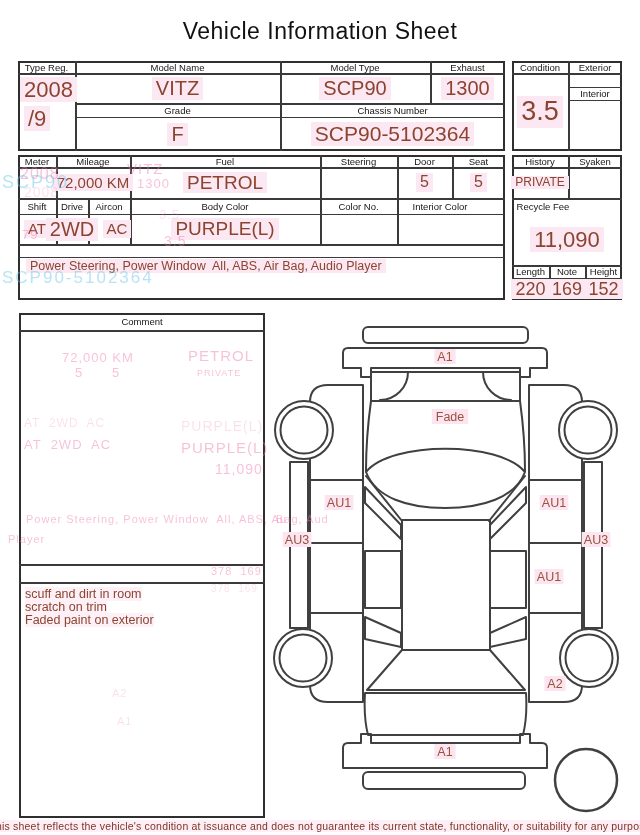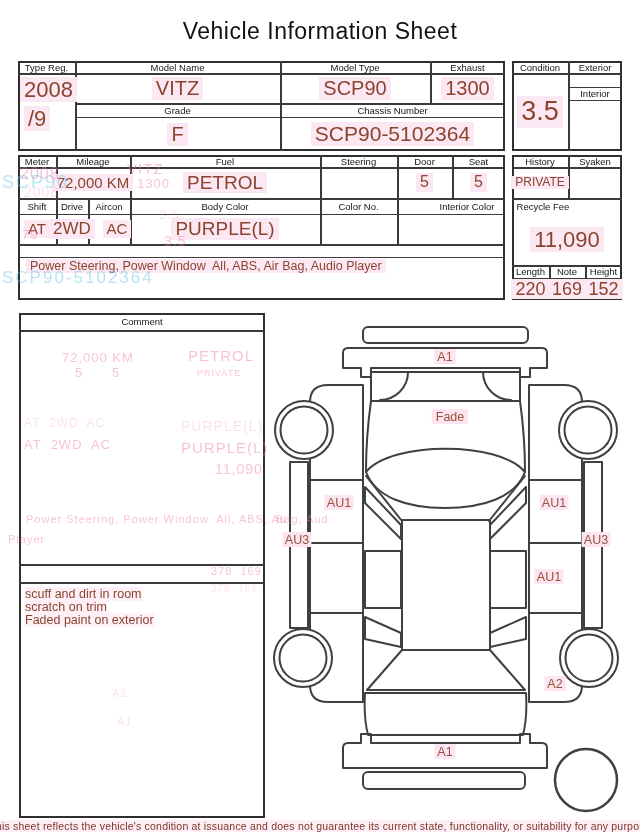--- a/index.html
+++ b/index.html
@@ -117,26 +117,26 @@
     </div>
   <div class="cell" style="left:452px;top:167px;width:53px;height:31px;font-size:16px">
       <span class="v">5</span>
     </div>
 
   <div class="cell hdr" style="left:18px;top:198px;width:38px;height:16px">Shift</div>
   <div class="cell hdr" style="left:56px;top:198px;width:32px;height:16px">Drive</div>
   <div class="cell hdr" style="left:88px;top:198px;width:42px;height:16px">Aircon</div>
   <div class="cell hdr" style="left:130px;top:198px;width:190px;height:16px">Body Color</div>
   <div class="cell hdr" style="left:320px;top:198px;width:77px;height:16px">Color No.</div>
-  <div class="cell hdr" style="left:413px;top:198px;width:108px;height:16px">Interior Color</div>
+  <div class="cell hdr" style="left:386px;top:198px;width:108px;height:16px">Interior Color</div>
 
   <div class="cell" style="left:18px;top:214px;width:38px;height:30px;font-size:15px">
       <span class="v">AT</span>
     </div>
-  <div class="cell" style="left:56px;top:214px;width:32px;height:30px;font-size:17px">
+  <div class="cell" style="left:56px;top:214px;width:32px;height:30px;font-size:20px">
       <span class="v">2WD</span>
     </div>
   <div class="cell" style="left:96px;top:214px;width:42px;height:30px;font-size:15px">
       <span class="v">AC</span>
     </div>
   <div class="cell" style="left:130px;top:214px;width:190px;height:30px;font-size:19px">
       <span class="v">PURPLE(L)</span>
     </div>
   <div class="cell" style="left:320px;top:214px;width:77px;height:30px"></div>
   <div class="cell" style="left:397px;top:214px;width:108px;height:30px"></div>

